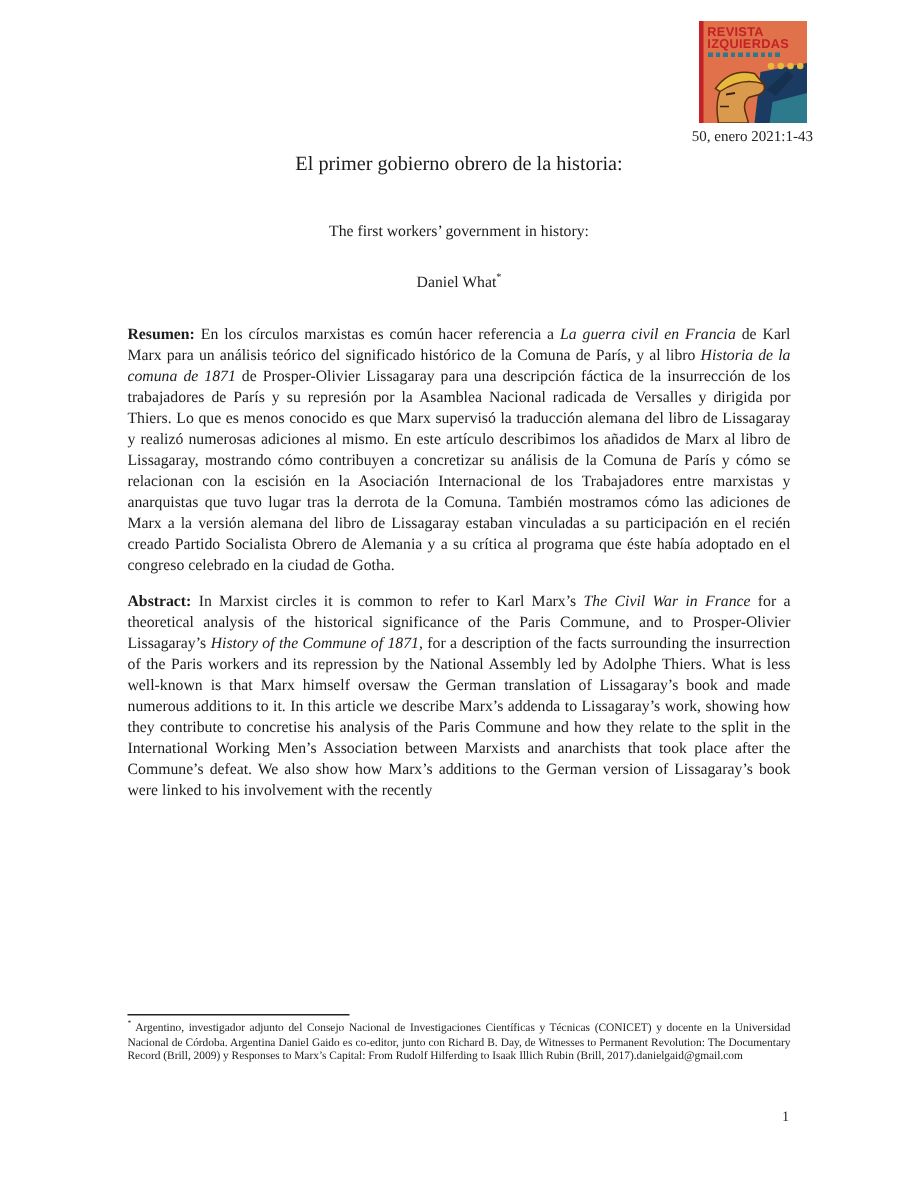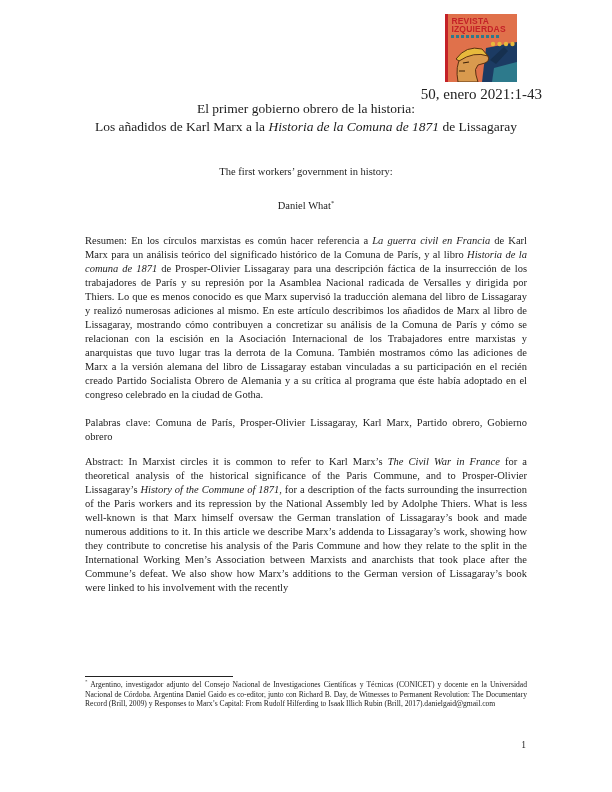--- a/index.html
+++ b/index.html
@@ -7,31 +7,31 @@
     width:612px;height:792px;position:relative;background:#ffffff;
     font-family:"Liberation Serif", serif;color:#1c1c1c;overflow:hidden;
     margin:0 auto;
   }
   
   .header{position:absolute;top:14px;right:70px;display:flex;flex-direction:column;align-items:center;}
   .logo{width:72px;height:68px;background:#E0714B;border-left:3px solid #C42127;box-sizing:border-box;position:relative;overflow:hidden;}
   .logo-name{font-family:"Liberation Sans", sans-serif;font-weight:bold;font-size:8.5px;line-height:8px;color:#C42127;padding:3px 0 0 3px;letter-spacing:0.2px;}
   .logo-tagline{height:3px;width:50px;margin:2px 0 0 3px;background:repeating-linear-gradient(90deg,#2D7A8C 0 3px,rgba(0,0,0,0) 3px 5px);}
   .logo-art{position:absolute;bottom:0;left:0;display:block;}
-  .issue{margin-top:4px;font-size:15px;white-space:nowrap;color:#222;}
+  .issue{margin-top:4px;font-size:10px;white-space:nowrap;color:#222;}
   
   .main{position:absolute;left:85px;right:85px;top:0;}
   .title-es{margin-top:100px;text-align:center;font-size:13.5px;line-height:17.5px;}
   .title-en{margin-top:30px;text-align:center;font-size:10.5px;line-height:14px;}
   .author{margin-top:21px;text-align:center;font-size:10.5px;}
   .para{text-align:justify;font-size:10.5px;line-height:14px;}
   .abstract-es{margin-top:23px;}
   .keywords{margin-top:14px;}
   .abstract-en{margin-top:8px;}
-  .b{font-weight:normal;}
+  .b{font-weight:bold;}
   .t-i{font-style:italic;}
   sup{font-size:0.65em;vertical-align:super;line-height:0;}
   
   .footnote-block{position:absolute;left:85px;right:85px;top:676px;}
   .footnote-rule{width:148px;border-top:1px solid #222;height:0;}
   .footnote-text{margin-top:3px;font-size:7.6px;line-height:9.6px;text-align:justify;color:#222;}
   .page-number{position:absolute;top:740px;right:86px;font-size:9.5px;}
 </style>
 </head>
 <body>
@@ -66,32 +66,30 @@
         <path d="M11,31 L17,31" stroke="#3A2008" stroke-width="1" fill="none"></path>
       </svg>
     </div>
     <div class="issue">50,  enero 2021:1-43</div>
   </div>
 
   <div class="main">
 
     <div class="title-es">
       <div>El primer gobierno obrero de la historia:</div>
-      <div><span>Los añadidos de Karl Marx a la </span><span class="t-i">Historia de la Comuna de 1871</span><span> de Lissagaray</span></div>
     </div>
 
     <div class="title-en">
       <div>The first workers’ government in history:</div>
     </div>
 
     <div class="author"><span>Daniel What</span><sup>*</sup></div>
 
     <p class="para abstract-es"><span class="b">Resumen: </span><span>En los círculos marxistas es común hacer referencia a </span><span class="t-i">La guerra civil en Francia</span><span> de Karl Marx para un análisis teórico del significado histórico de la Comuna de París, y al libro </span><span class="t-i">Historia de la comuna de 1871</span><span> de Prosper-Olivier Lissagaray para una descripción fáctica de la insurrección de los trabajadores de París y su represión por la Asamblea Nacional radicada de Versalles y dirigida por Thiers. Lo que es menos conocido es que Marx supervisó la traducción alemana del libro de Lissagaray y realizó numerosas adiciones al mismo. En este artículo describimos los añadidos de Marx al libro de Lissagaray, mostrando cómo contribuyen a concretizar su análisis de la Comuna de París y cómo se relacionan con la escisión en la Asociación Internacional de los Trabajadores entre marxistas y anarquistas que tuvo lugar tras la derrota de la Comuna. También mostramos cómo las adiciones de Marx a la versión alemana del libro de Lissagaray estaban vinculadas a su participación en el recién creado Partido Socialista Obrero de Alemania y a su crítica al programa que éste había adoptado en el congreso celebrado en la ciudad de Gotha.</span></p>
 
-    <p class="para keywords"><span class="b">Palabras clave: </span><span>Comuna de París, Prosper-Olivier Lissagaray, Karl Marx, Partido obrero, Gobierno obrero</span></p>
 
     <p class="para abstract-en"><span class="b">Abstract: </span><span>In Marxist circles it is common to refer to Karl Marx’s </span><span class="t-i">The Civil War in France</span><span> for a theoretical analysis of the historical significance of the Paris Commune, and to Prosper-Olivier Lissagaray’s </span><span class="t-i">History of the Commune of 1871</span><span>, for a description of the facts surrounding the insurrection of the Paris workers and its repression by the National Assembly led by Adolphe Thiers. What is less well-known is that Marx himself oversaw the German translation of Lissagaray’s book and made numerous additions to it. In this article we describe Marx’s addenda to Lissagaray’s work, showing how they contribute to concretise his analysis of the Paris Commune and how they relate to the split in the International Working Men’s Association between Marxists and anarchists that took place after the Commune’s defeat. We also show how Marx’s additions to the German version of Lissagaray’s book were linked to his involvement with the recently</span></p>
 
   </div>
 
   <div class="footnote-block">
     <div class="footnote-rule"></div>
     <p class="footnote-text"><sup>*</sup><span> Argentino, investigador adjunto del Consejo Nacional de Investigaciones Científicas y Técnicas (CONICET) y docente en la Universidad Nacional de Córdoba. Argentina Daniel Gaido es co-editor, junto con Richard B. Day, de Witnesses to Permanent Revolution: The Documentary Record (Brill, 2009) y Responses to Marx’s Capital: From Rudolf Hilferding to Isaak Illich Rubin (Brill, 2017).danielgaid@gmail.com</span></p>
   </div>
 

